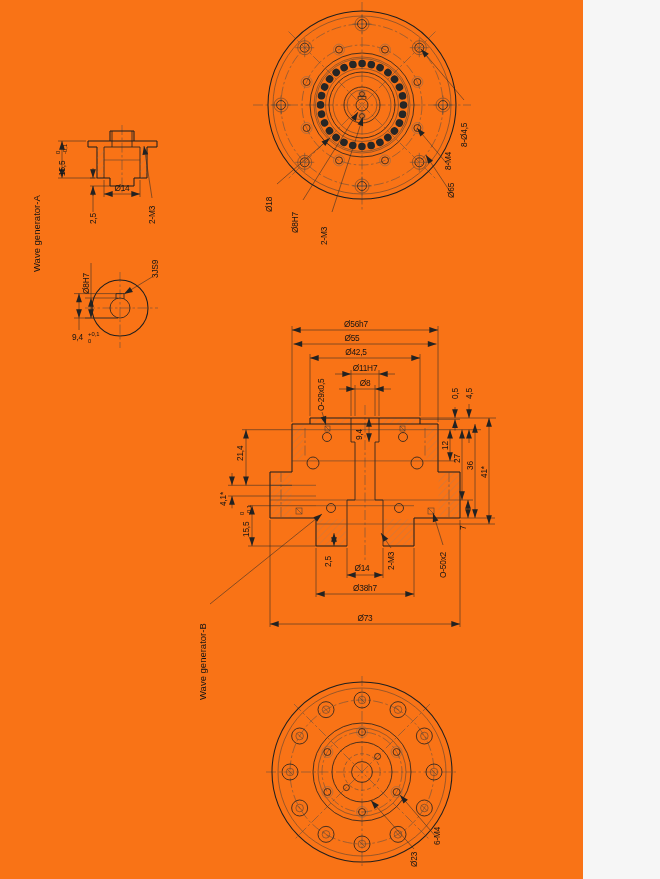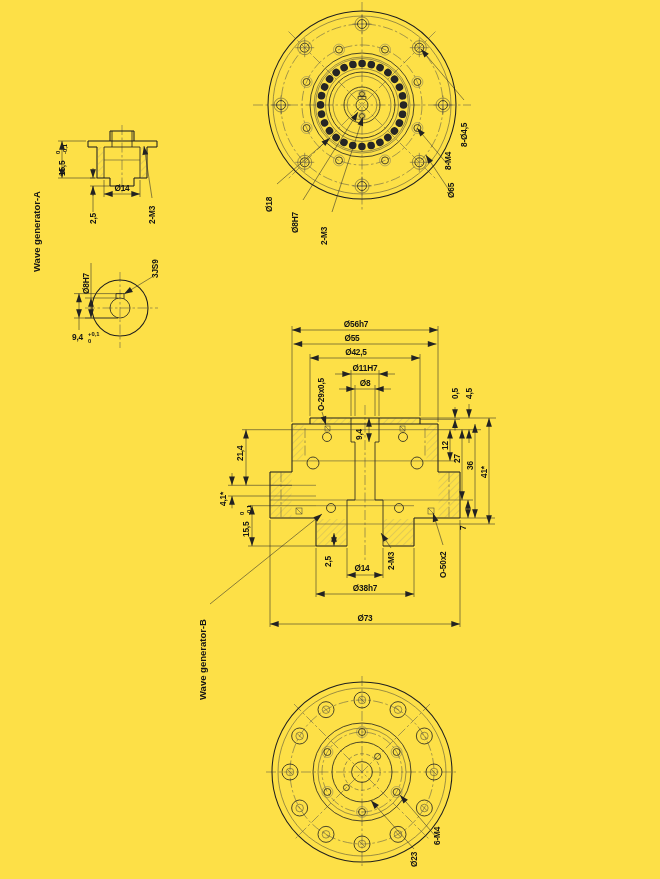--- a/index.html
+++ b/index.html
@@ -1,17 +1,17 @@
 <!DOCTYPE html>
 <html><head>
 <meta charset="utf-8">
 <style>
   html,body{margin:0;padding:0;background:#f6f6f6;}
-  #page{position:relative;width:660px;height:879px;background:#fde047;overflow:hidden;
-        font-family:"Liberation Sans",sans-serif;font-weight:bold;}
+  #page{position:relative;width:583px;height:879px;background:#f97316;overflow:hidden;
+        font-family:"Liberation Sans",sans-serif;}
   svg{position:absolute;left:0;top:0;}
   .ln  {stroke:#1f1f1f;stroke-width:1.05;fill:none}
   .ln2 {stroke:#1f1f1f;stroke-width:0.8;fill:none}
   .tn  {stroke:#3a3a3a;stroke-width:0.5;fill:none}
   .thn {stroke:#6a6a6a;stroke-width:0.45;fill:none}
   .cl  {stroke:#4a4a4a;stroke-width:0.5;fill:none;stroke-dasharray:10 2.5 2.5 2.5}
   .clf {stroke:#4a4a4a;stroke-width:0.5;fill:none}
   .hid {stroke:#4a4a4a;stroke-width:0.55;fill:none;stroke-dasharray:4 2.4}
   .dim {stroke:#2b2b2b;stroke-width:0.55;fill:none}
   .balls{stroke:#262626;stroke-width:7.5;fill:none;stroke-dasharray:0.1 9.2;stroke-linecap:round}

